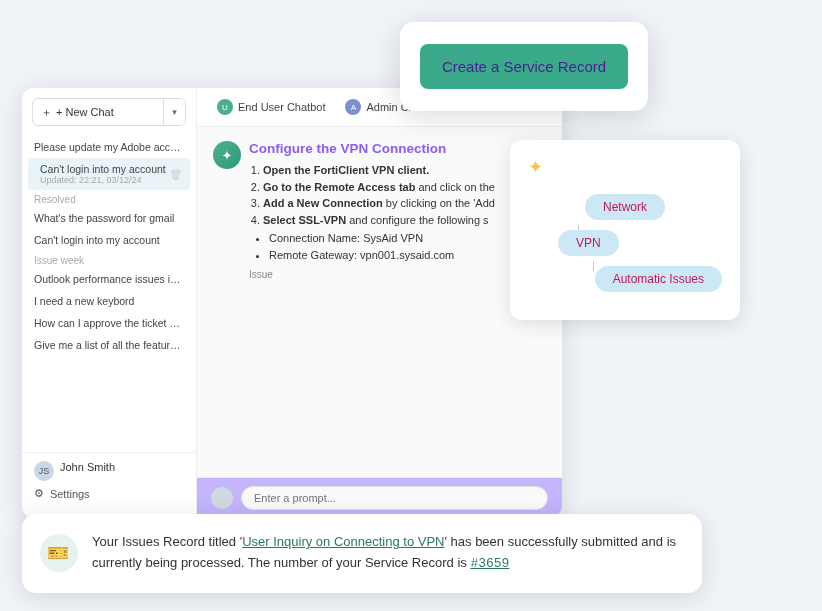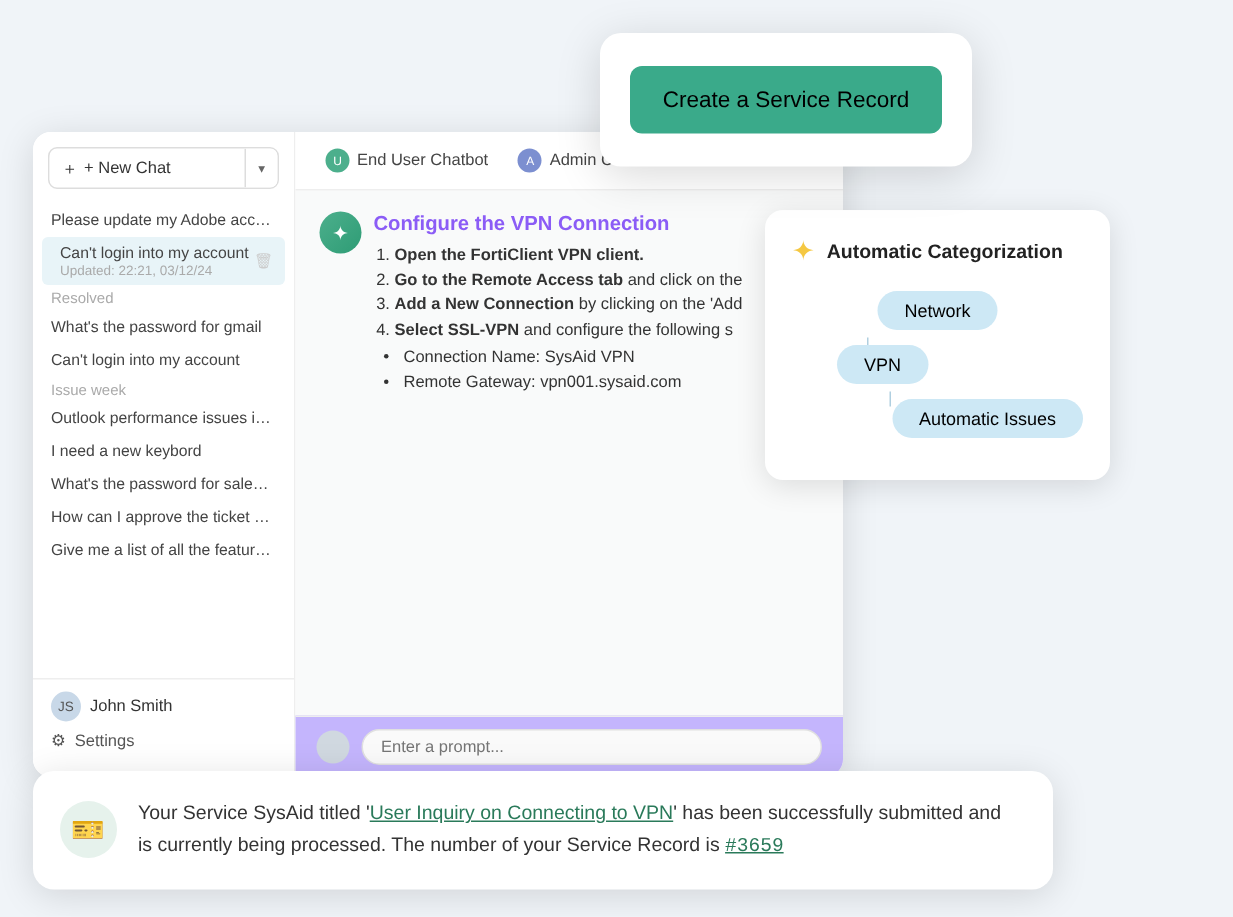--- a/index.html
+++ b/index.html
@@ -102,21 +102,21 @@
       color: #ccc;
       font-size: 10px;
     }
     .sidebar-bottom {
       margin-top: auto;
       border-top: 1px solid #eee;
       padding: 8px 12px;
     }
     .sidebar-user {
       display: flex;
-      align-items: center;
+      align-items: flex-start;
       gap: 6px;
       font-size: 11px;
       color: #333;
       cursor: pointer;
     }
     .sidebar-settings {
       display: flex;
       align-items: center;
       gap: 6px;
       font-size: 11px;
@@ -259,21 +259,21 @@
       border-radius: 14px;
       box-shadow: 0 6px 30px rgba(0,0,0,0.15);
       padding: 22px 20px;
       display: flex;
       align-items: center;
       justify-content: center;
       z-index: 10;
     }
     .service-record-btn {
       background: #3aaa8a;
-      color: #000000;
+      color: #4c1d95;
       border: none;
       border-radius: 8px;
       padding: 14px 6px;
       font-size: 15px;
       font-weight: 500;
       cursor: pointer;
       width: 100%;
       text-align: center;
     }
 
@@ -311,21 +311,21 @@
       position: relative;
       align-items: flex-start;
       padding-left: 10px;
     }
     .cat-node {
       background: #cde8f5;
       border-radius: 20px;
       padding: 6px 18px;
       font-size: 12px;
       font-weight: 500;
-      color: #000000;
+      color: #be185d;
       margin-bottom: 10px;
       display: inline-block;
       position: relative;
     }
     .cat-node.network { align-self: center; margin-left: -10px; }
     .cat-node.vpn { align-self: flex-start; margin-left: 20px; }
     .cat-node.connection { align-self: flex-end; margin-right: 0; margin-left: 40px; }
     .cat-line {
       width: 1px;
       height: 10px;
@@ -407,23 +407,20 @@
     <div class="sidebar-item">
       <span>Can't login into my account</span>
     </div>
 
     <div class="sidebar-section-label">Issue week</div>
     <div class="sidebar-item">
       <span>Outlook performance issues in Javascr...</span>
     </div>
     <div class="sidebar-item">
       <span>I need a new keybord</span>
-    </div>
-    <div class="sidebar-item">
-      <span>What's the password for salesforce</span>
     </div>
     <div class="sidebar-item">
       <span>How can I approve the ticket of this fbb...</span>
     </div>
     <div class="sidebar-item">
       <span>Give me a list of all the features...</span>
     </div>
 
     <div class="sidebar-bottom">
       <div class="sidebar-user">
@@ -457,49 +454,49 @@
           <ol>
             <li><strong>Open the FortiClient VPN client.</strong></li>
             <li><strong>Go to the Remote Access tab</strong> and click on the</li>
             <li><strong>Add a New Connection</strong> by clicking on the 'Add</li>
             <li><strong>Select SSL-VPN</strong> and configure the following s</li>
           </ol>
           <ul style="margin-top:2px;">
             <li>Connection Name: SysAid VPN</li>
             <li>Remote Gateway: vpn001.sysaid.com</li>
           </ul>
+          <div class="issue-tag">Issue</div>
         </div>
       </div>
     </div>
 
     <div class="chat-input-area">
       <div class="user-avatar-small"></div>
       <input class="chat-input" type="text" placeholder="Enter a prompt..." style="">
     </div>
   </div>
 </div>
 
 <div class="service-record-card">
   <button class="service-record-btn">Create a Service Record</button>
 </div>
 
 <div class="auto-cat-card">
   <div class="auto-cat-header">
     <span class="sparkle-icon">✦</span>
-    <span class="auto-cat-title">Automatic Categorization</span>
   </div>
   <div class="cat-nodes">
     <div class="cat-node network">Network</div>
     <div class="cat-line"></div>
     <div class="cat-node vpn">VPN</div>
     <div class="cat-line" style="margin-left:55px;"></div>
     <div class="cat-node connection">Automatic Issues</div>
   </div>
 </div>
 
 <div class="success-notification">
   <div class="success-icon-wrap">
     <span>🎫</span>
   </div>
   <div class="success-text">
-    <span>Your Service SysAid titled '</span><span class="success-link">User Inquiry on Connecting to VPN</span><span>' has been successfully submitted and is currently being processed. The number of your Service Record is </span><span class="success-number">#3659</span>
+    <span>Your Issues Record titled '</span><span class="success-link">User Inquiry on Connecting to VPN</span><span>' has been successfully submitted and is currently being processed. The number of your Service Record is </span><span class="success-number">#3659</span>
   </div>
 </div>
 
 </body></html>

